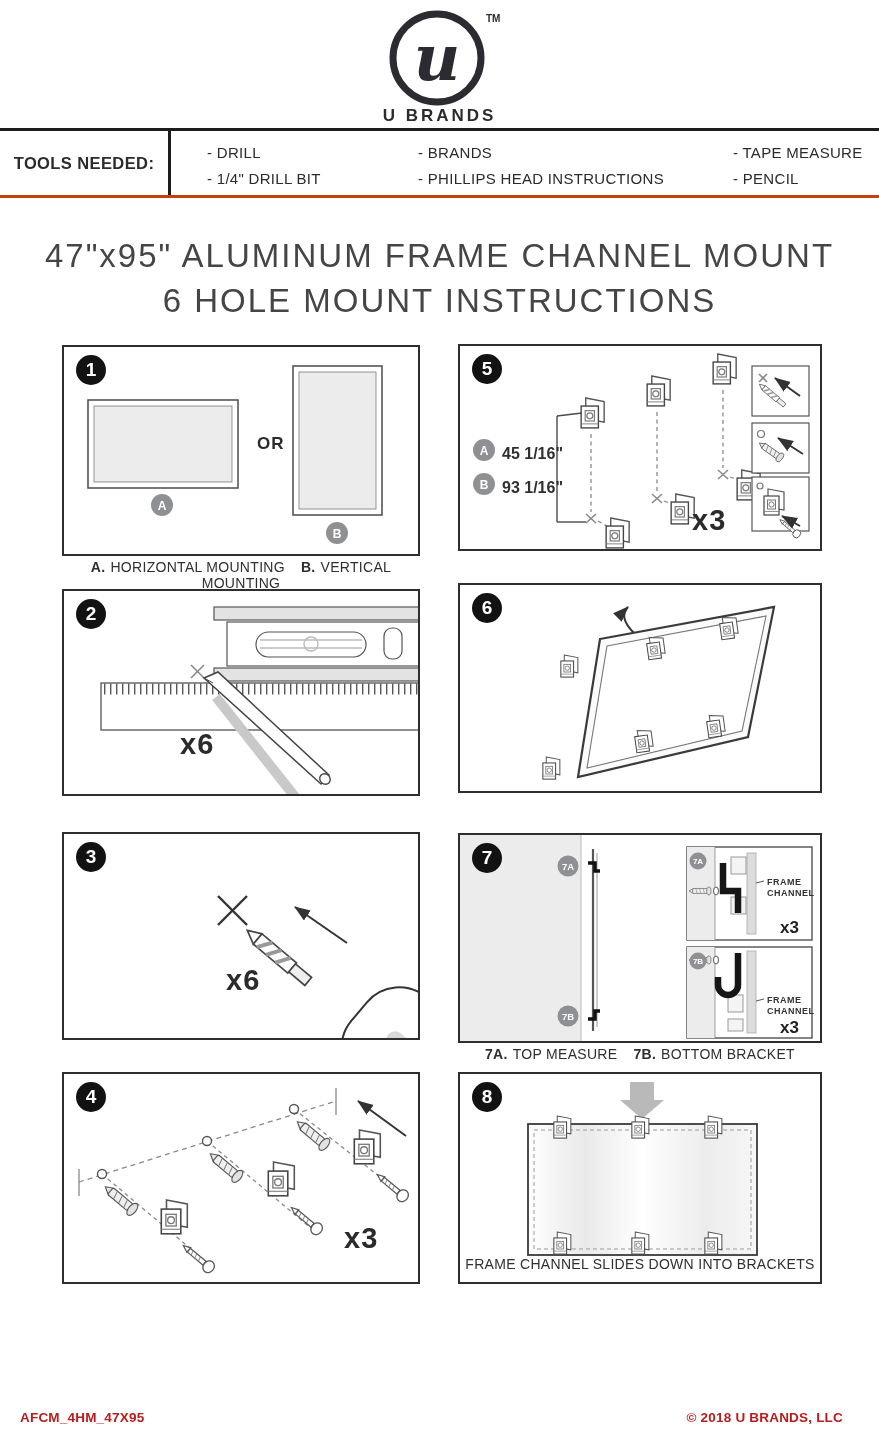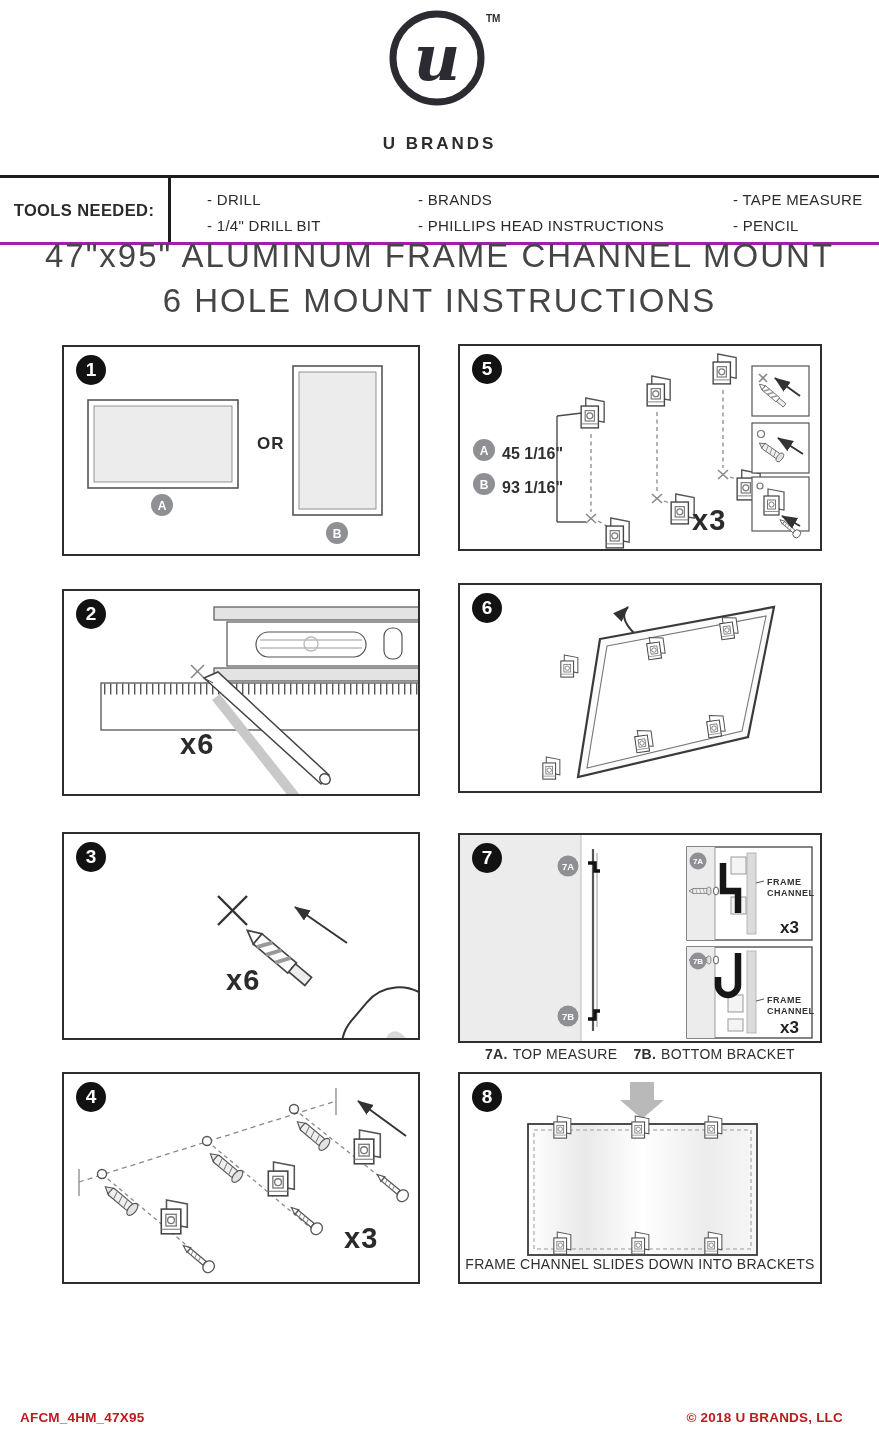--- a/index.html
+++ b/index.html
@@ -1,24 +1,24 @@
 <!DOCTYPE html>
 <html><head>
 <meta charset="utf-8">
 <style>
   html,body{margin:0;padding:0;background:#fff;}
   #page{position:relative;width:879px;height:1434px;background:#fff;overflow:hidden;
         font-family:"Liberation Sans", sans-serif;color:#2b2b2b;}
   .abs{position:absolute;}
   
   #brand-name{top:106px;left:0;width:879px;text-align:center;font-weight:bold;
-              font-size:17px;letter-spacing:3px;color:#2b2b31;margin-top:28px;}
+              font-size:17px;letter-spacing:3px;color:#2b2b31;}
   
   #tools-bar{top:128px;left:0;width:879px;height:70px;border-top:3px solid #1d1d1d;
-             border-bottom:3px solid #a21caf;box-sizing:border-box;margin-top:47px;}
+             border-bottom:3px solid #c2410c;box-sizing:border-box;}
   #tools-label{top:0;left:0;width:168px;height:64px;display:flex;align-items:center;
                justify-content:center;font-weight:bold;font-size:16.5px;letter-spacing:.4px;}
   #tools-divider{top:0;left:168px;width:2.5px;height:64px;background:#1d1d1d;}
   .tool-col{top:9px;font-size:15px;line-height:26px;letter-spacing:.3px;font-weight:400;}
   
   #doc-title{top:233px;left:0;width:879px;text-align:center;font-size:33px;font-weight:300;
              letter-spacing:2px;color:#454545;line-height:45px;}
   
   .panel{border:2.2px solid #2e2e2e;box-sizing:border-box;background:#fff;}
   .panel svg{position:absolute;left:0;top:0;}
@@ -130,20 +130,23 @@
         <circle cx="98" cy="158" r="11" class="gb"></circle>
         <text x="98" y="162.5" class="gbt" font-size="12">A</text>
       </g>
       <g>
         <circle cx="273" cy="186" r="11" class="gb"></circle>
         <text x="273" y="190.5" class="gbt" font-size="12">B</text>
       </g>
     </svg>
     <div class="nbadge">1</div>
   </div>
+  <div class="abs caption" style="left:62px;top:559px;width:358px">
+    <b>A.</b><span>HORIZONTAL MOUNTING</span><span class="capgap"></span><b>B.</b><span>VERTICAL MOUNTING</span>
+  </div>
 
   <div class="abs panel" style="left:458px;top:344px;width:364px;height:207px">
     <svg width="360" height="203" viewBox="0 0 360 203">
 
       <g>
         <line x1="97" y1="70" x2="97" y2="176" class="ln"></line>
         <line x1="97" y1="70" x2="122" y2="67" class="ln"></line>
         <line x1="97" y1="176" x2="126" y2="176" class="ln"></line>
       </g>
 

